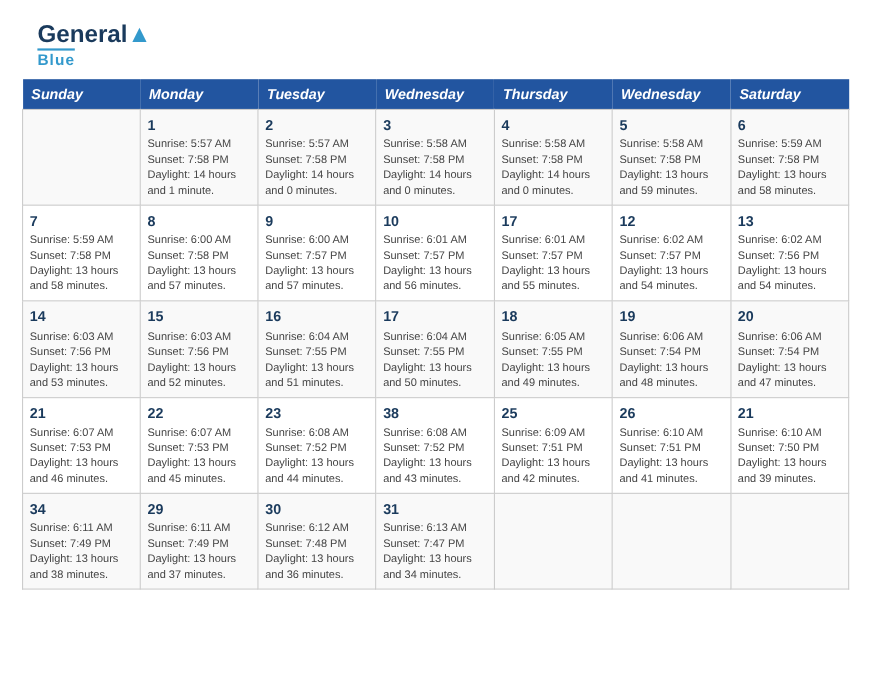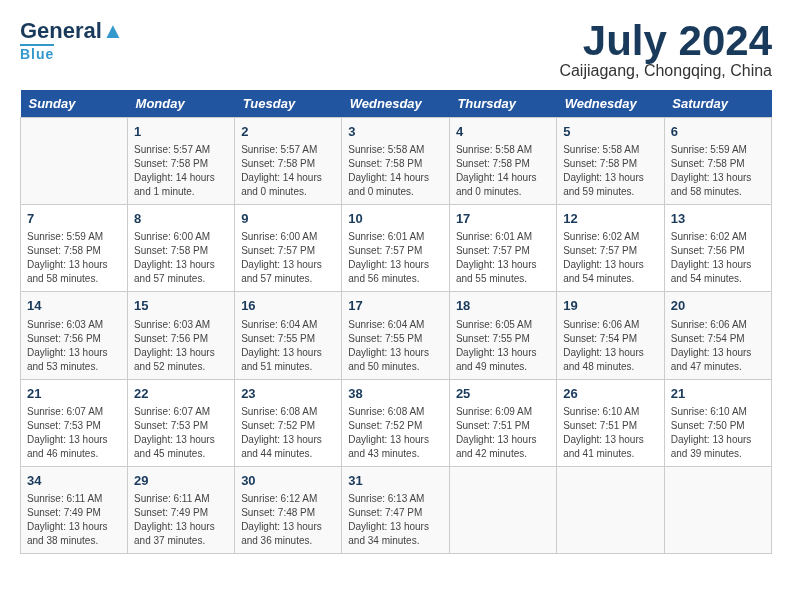--- a/index.html
+++ b/index.html
@@ -13,20 +13,21 @@
     .header {
       display: flex;
       justify-content: space-between;
       align-items: flex-start;
       margin-bottom: 10px;
     }
     .logo {
       display: flex;
       flex-direction: column;
       align-items: flex-start;
+      margin-left: 14px;
     }
     .logo-text {
       font-size: 22px;
       font-weight: bold;
       color: #1a3a5c;
       line-height: 1;
     }
     .logo-text span {
       color: #3399cc;
     }
@@ -99,24 +100,20 @@
   </style>
 </head>
 <body>
 
 <div class="header">
   <div class="logo">
     <div class="logo-text">
       General<span>▲</span>
     </div>
     <div class="logo-blue">Blue</div>
-  </div>
-  <div class="title-area">
-    <div class="month-year">July 2024</div>
-    <div class="location">Caijiagang, Chongqing, China</div>
   </div>
 </div>
 
 <table>
   <thead>
     <tr>
     <th>Sunday</th>
         <th>Monday</th>
         <th>Tuesday</th>
         <th>Wednesday</th>

